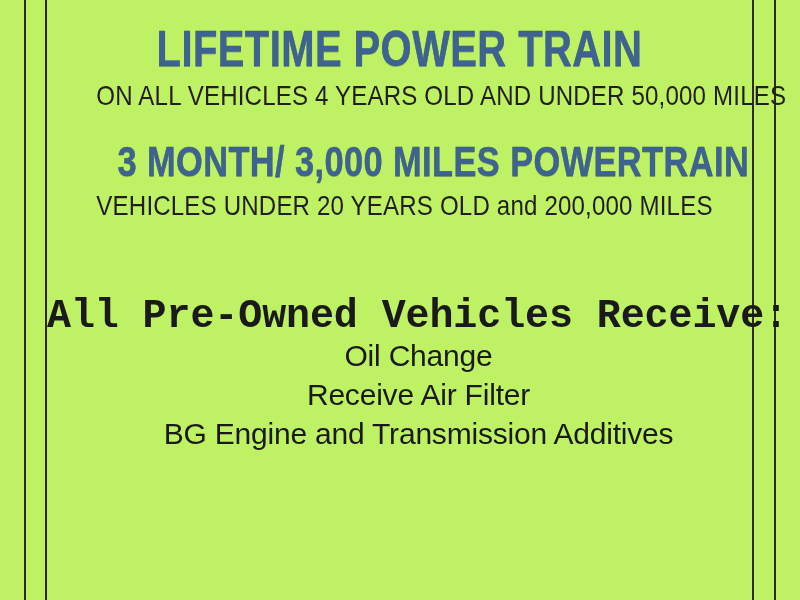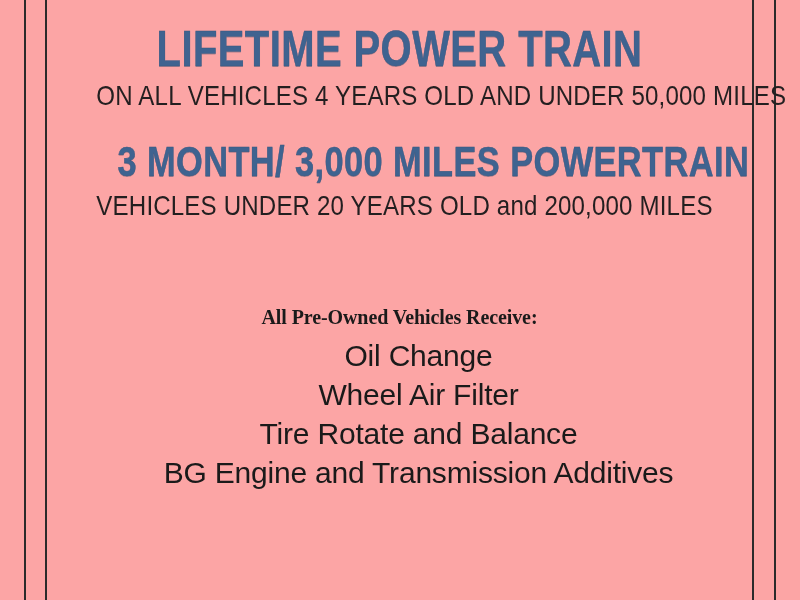--- a/index.html
+++ b/index.html
@@ -12,21 +12,21 @@
     height: 600px;
     background: #ffffff;
     font-family: "Liberation Sans", sans-serif;
     overflow: hidden;
   }
 
   #flyer {
     position: relative;
     width: 800px;
     height: 600px;
-    background: #fca5a5;
+    background: #bef264;
     box-sizing: border-box;
   }
 
   
   .rule {
     position: absolute;
     top: 0;
     bottom: 0;
     width: 2px;
     background: #2b2b2b;
@@ -93,23 +93,23 @@
 
   
   #services {
     position: absolute;
     left: 0; right: 0;
     top: 298px;
   }
 
   #services-title {
     color: #1a1a1a;
-    font-family: Liberation Serif, serif;
+    font-family: Liberation Mono, monospace;
     font-weight: bold;
-    font-size: 20px;
+    font-size: 40px;
     line-height: 38px;
     letter-spacing: -0.1px;
     white-space: nowrap;
   }
 
   #services-list {
     list-style: none;
     margin: 0;
     padding: 0;
   }
@@ -141,20 +141,19 @@
     <div class="subline" id="subline-1">ON ALL VEHICLES 4 YEARS OLD AND UNDER 50,000 MILES</div>
 
     <div class="headline" id="headline-2">3 MONTH/ 3,000 MILES POWERTRAIN</div>
 
     <div class="subline" id="subline-2">VEHICLES UNDER 20 YEARS OLD and 200,000 MILES</div>
 
     <div id="services">
       <div id="services-title">All Pre-Owned Vehicles Receive:</div>
       <ul id="services-list">
           <li>Oil Change</li>
-          <li>Wheel Air Filter</li>
-          <li>Tire Rotate and Balance</li>
+          <li>Receive Air Filter</li>
           <li>BG Engine and Transmission Additives</li>
         </ul>
     </div>
 
   </div>
 </div>
 
 </body></html>

